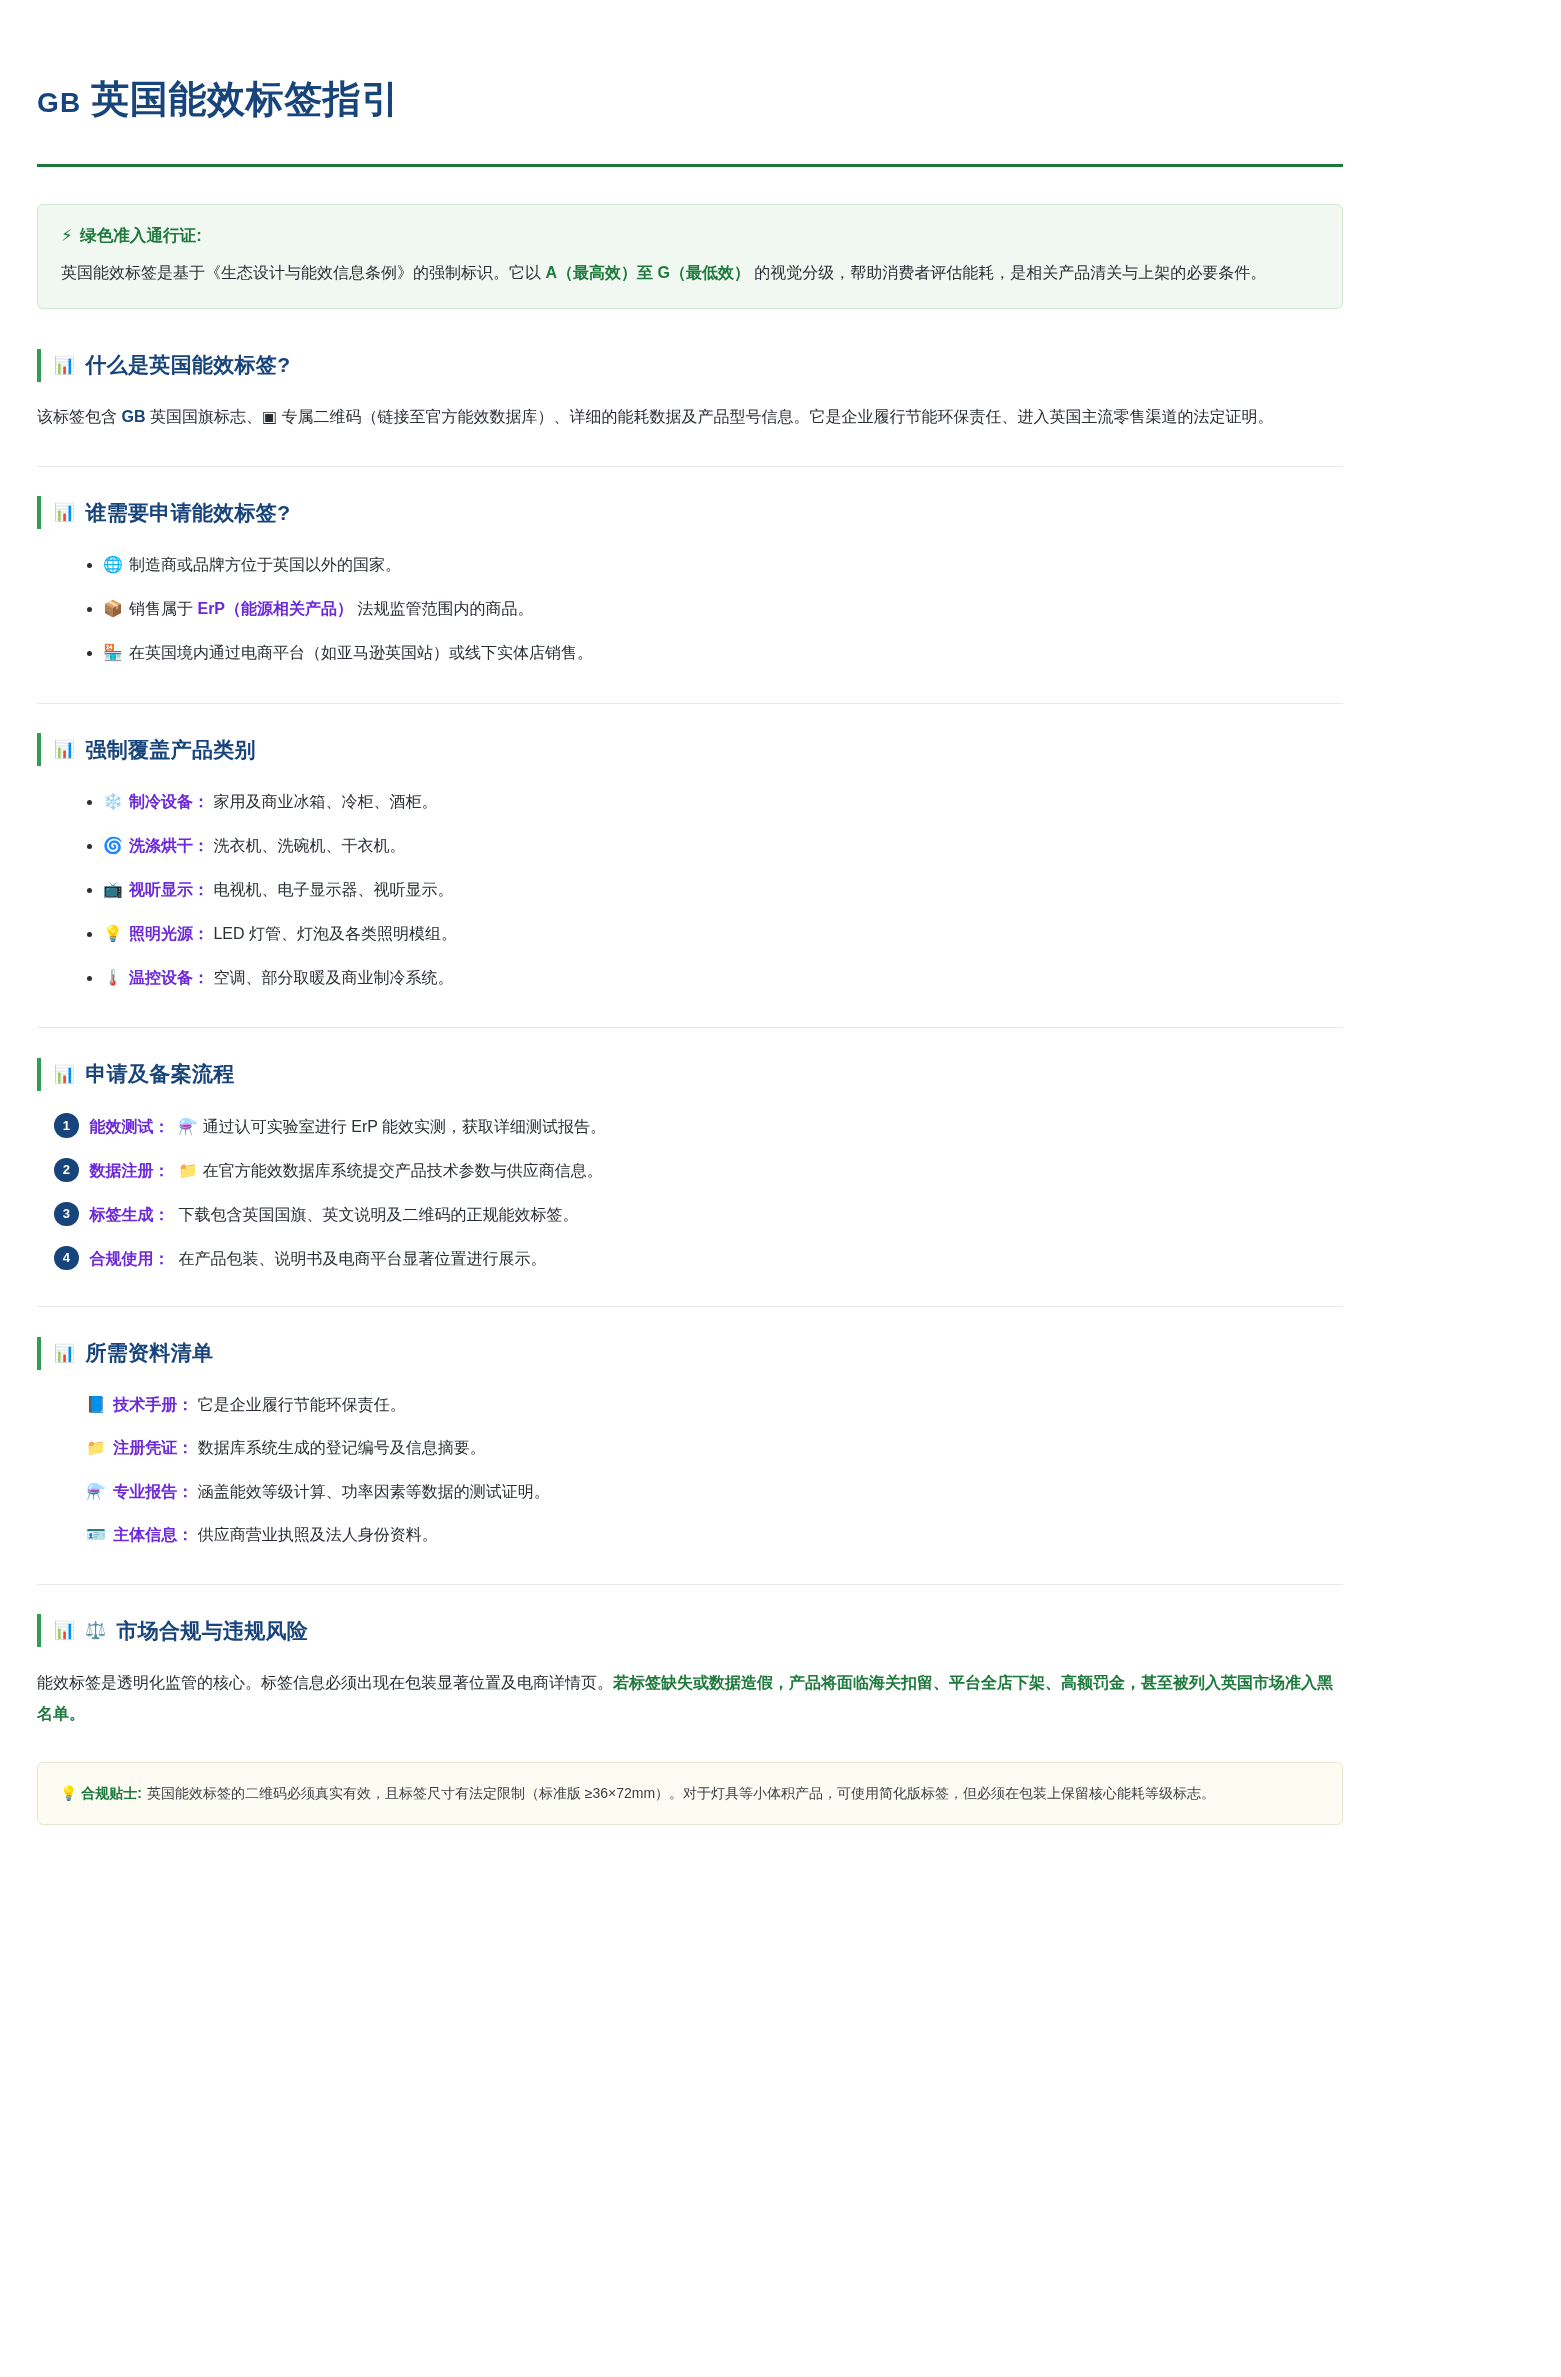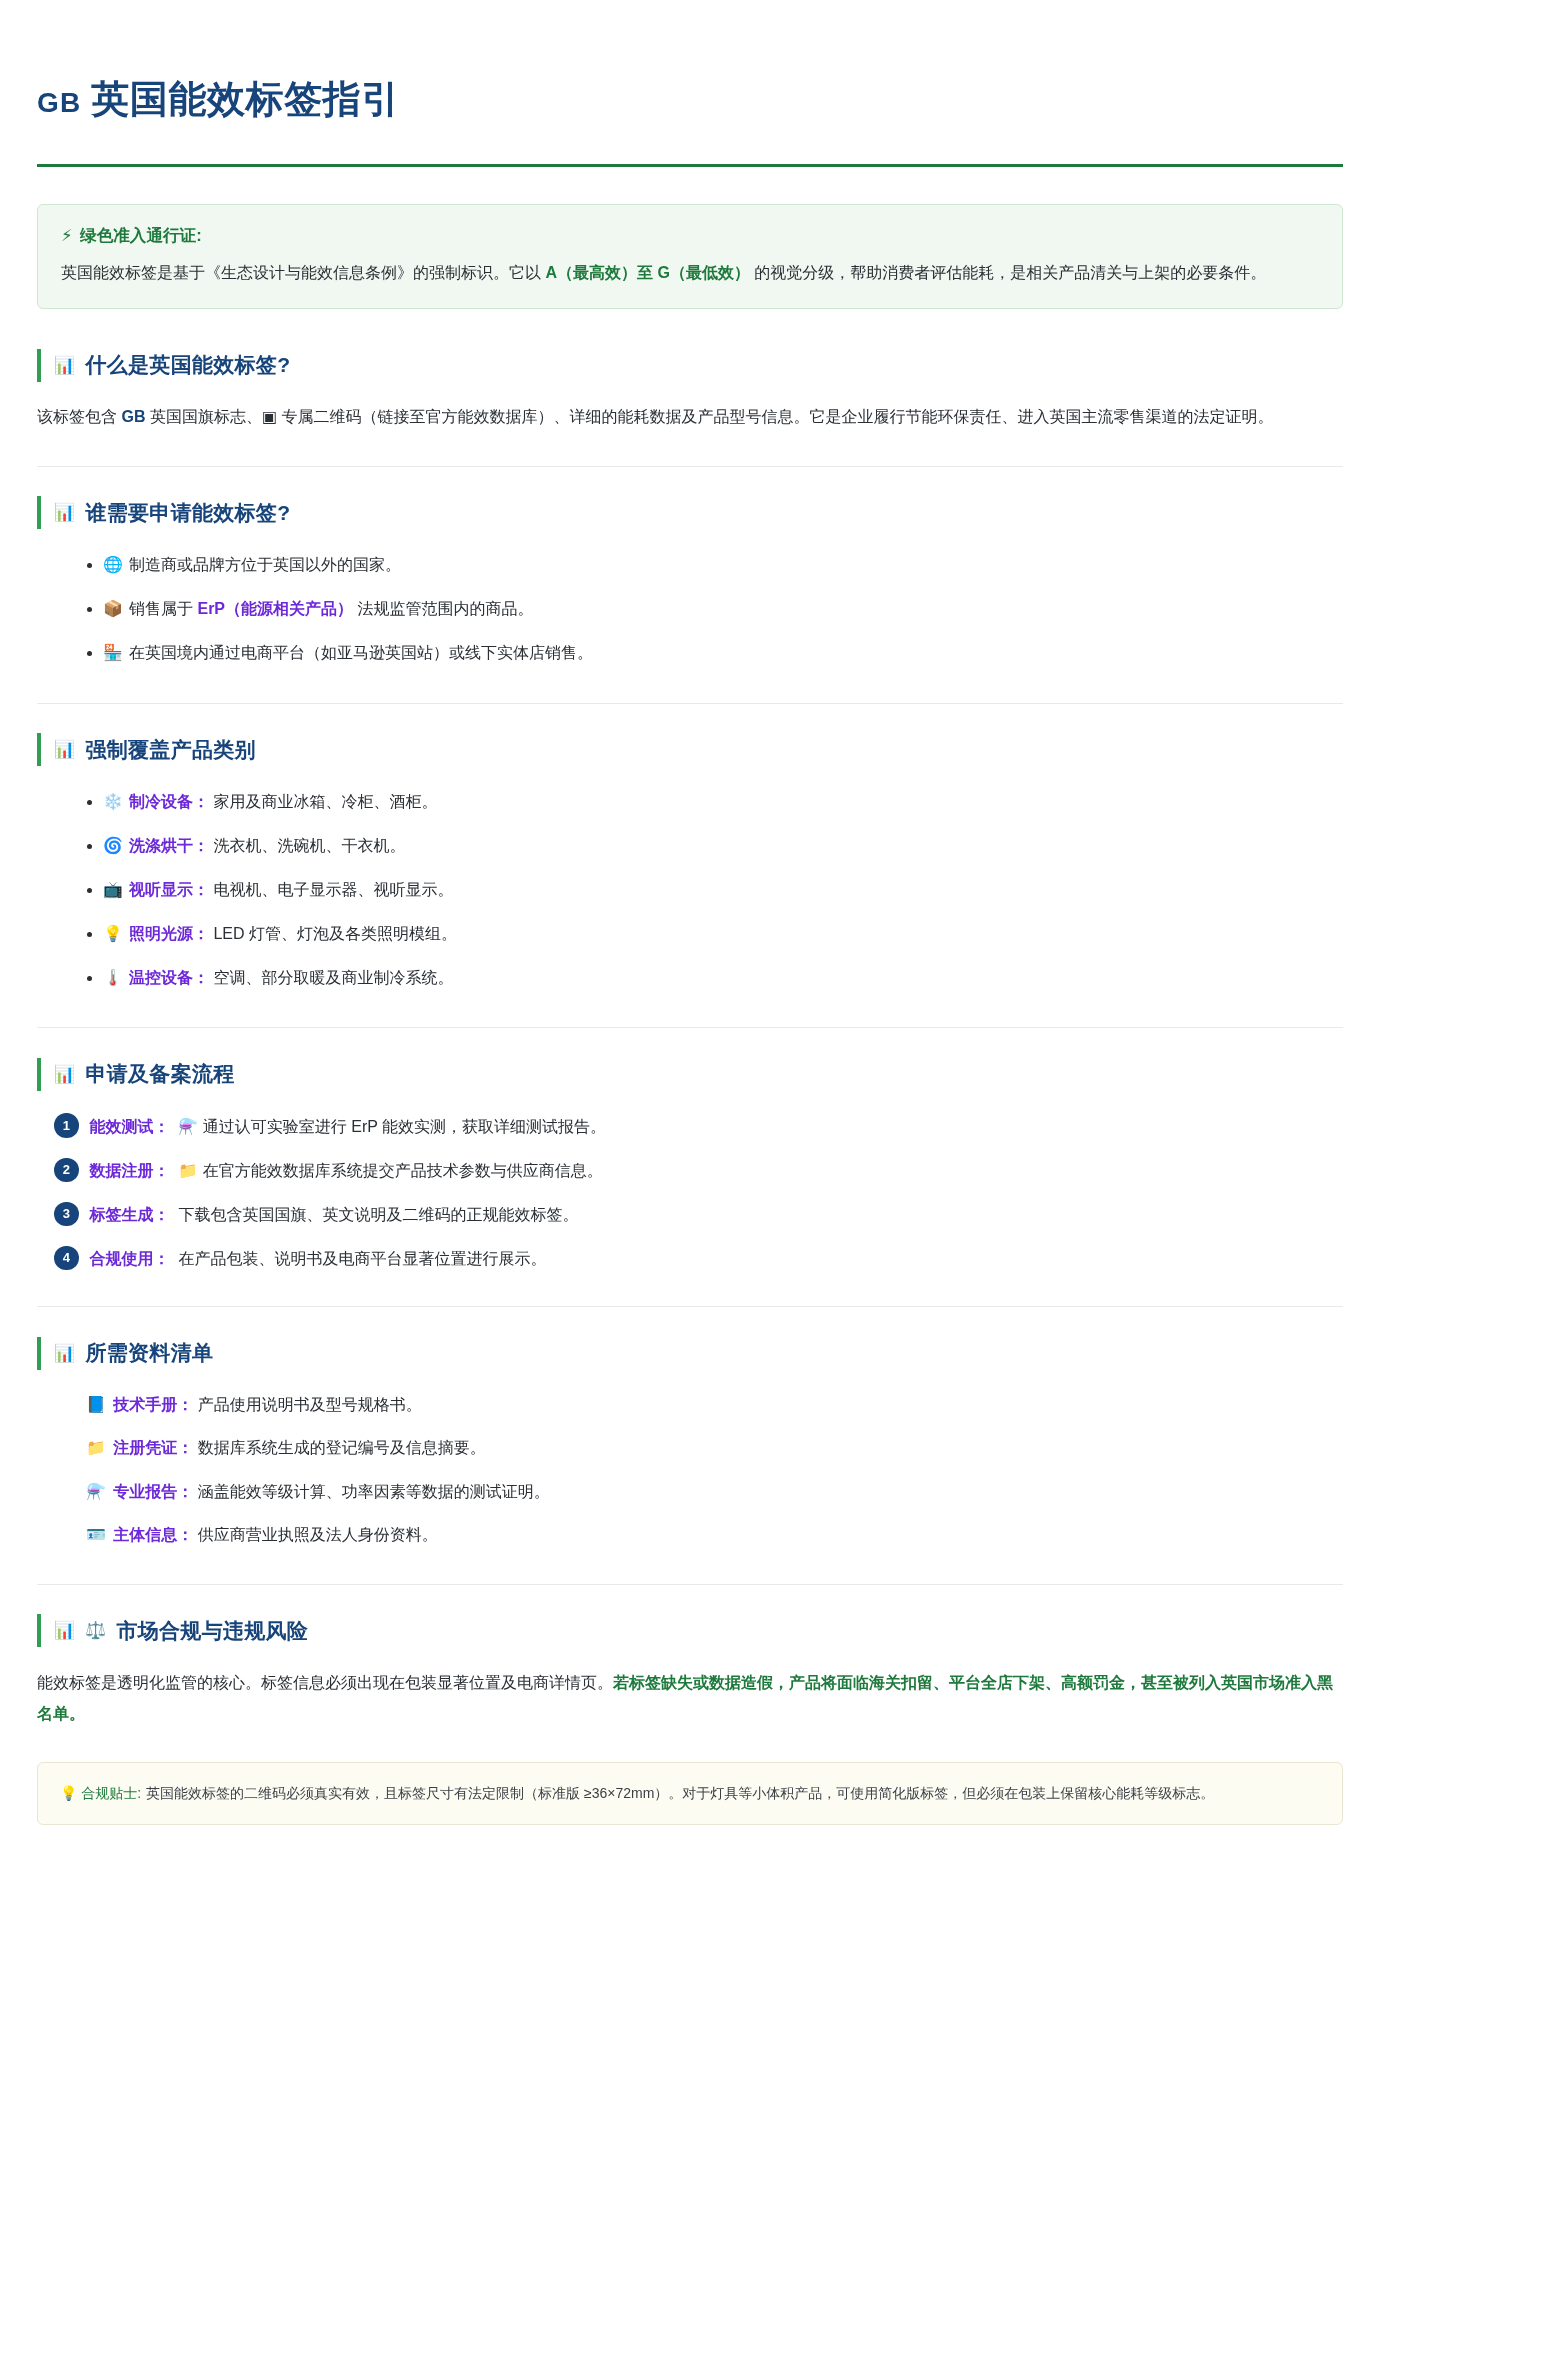--- a/index.html
+++ b/index.html
@@ -181,21 +181,21 @@
     border: 1.2px solid #e8e6d2;
     border-radius: 6.1px;
     padding: 18.4px 22px;
     margin-top: 33px;
     font-size: 14px;
     line-height: 1.7;
     color: #3a3f45;
   }
   .callout-tip .tip-label {
     color: #1e7a3c;
-    font-weight: normal;
+    font-weight: bold;
     margin-right: 4.9px;
   }
   .icon-inline {
     display: inline-block;
   }
 </style>
 </head>
 <body>
 
 <div class="page">
@@ -305,21 +305,21 @@
     <div class="divider"></div>
   </div>
 
   <div class="section">
     <div class="sec-head">
       <span class="sec-icon">📊</span>
       <span class="sec-title">所需资料清单</span>
     </div>
     <div class="docs">
       <div class="doc-row">
-        <span class="d-icon">📘</span><span class="lbl-green">技术手册：</span>&nbsp;<span>产品使用说明书及型号规格书。</span>
+        <span class="d-icon">📘</span><span class="lbl-green">技术手册：</span>&nbsp;<span>它是企业履行节能环保责任。</span>
       </div>
       <div class="doc-row">
         <span class="d-icon">📁</span><span class="lbl-green">注册凭证：</span>&nbsp;<span>数据库系统生成的登记编号及信息摘要。</span>
       </div>
       <div class="doc-row">
         <span class="d-icon">⚗️</span><span class="lbl-green">专业报告：</span>&nbsp;<span>涵盖能效等级计算、功率因素等数据的测试证明。</span>
       </div>
       <div class="doc-row">
         <span class="d-icon">🪪</span><span class="lbl-green">主体信息：</span>&nbsp;<span>供应商营业执照及法人身份资料。</span>
       </div>

